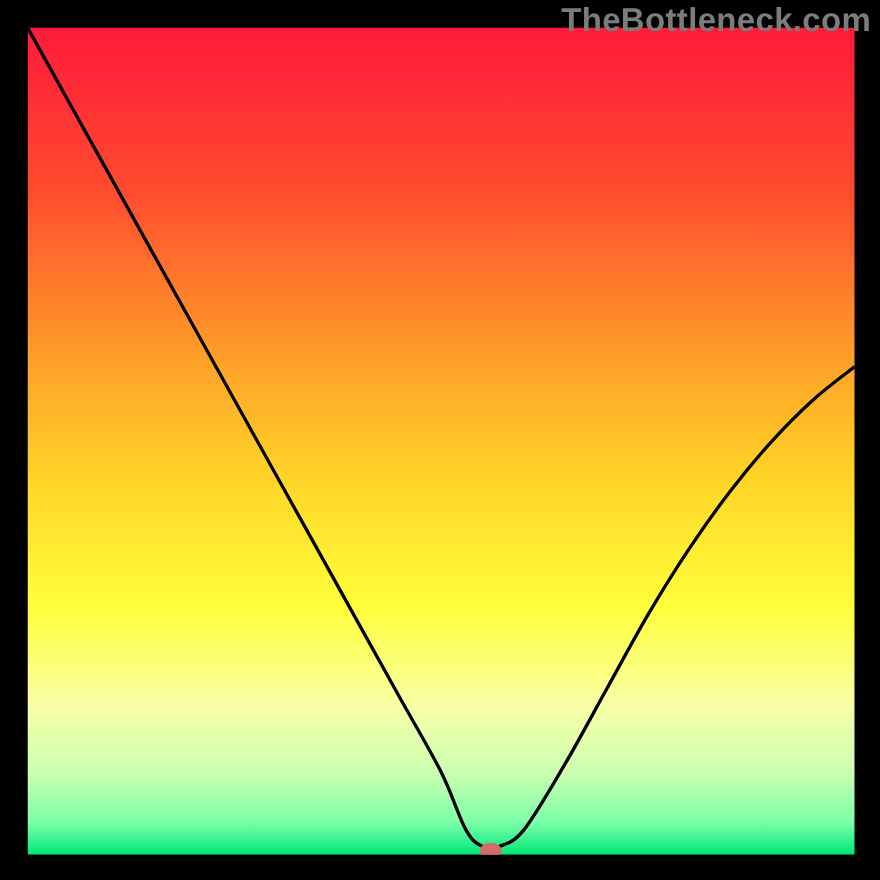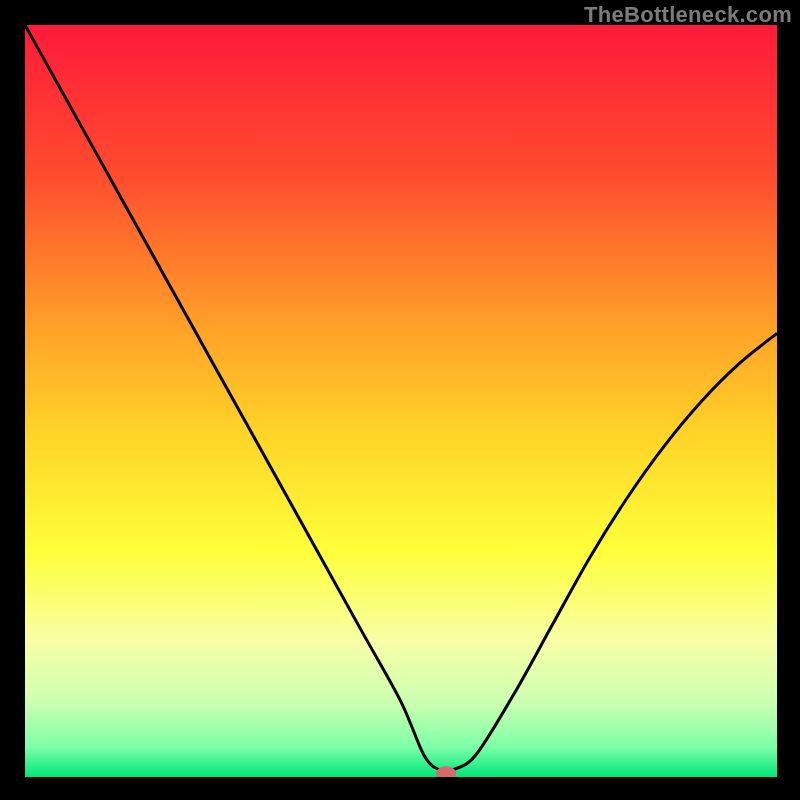--- a/index.html
+++ b/index.html
@@ -8,21 +8,21 @@
     position: relative;
     width: 800px;
     height: 800px;
     background: #000;
   }
   .watermark {
     position: absolute;
     top: 2px;
     right: 8px;
     font-family: Arial, Helvetica, sans-serif;
-    font-size: 22px;
+    font-size: 30px;
     font-weight: 600;
     color: #7c7c7c;
     letter-spacing: 0.3px;
     z-index: 5;
   }
   .plot {
     position: absolute;
     left: 25px;
     top: 25px;
     width: 752px;

